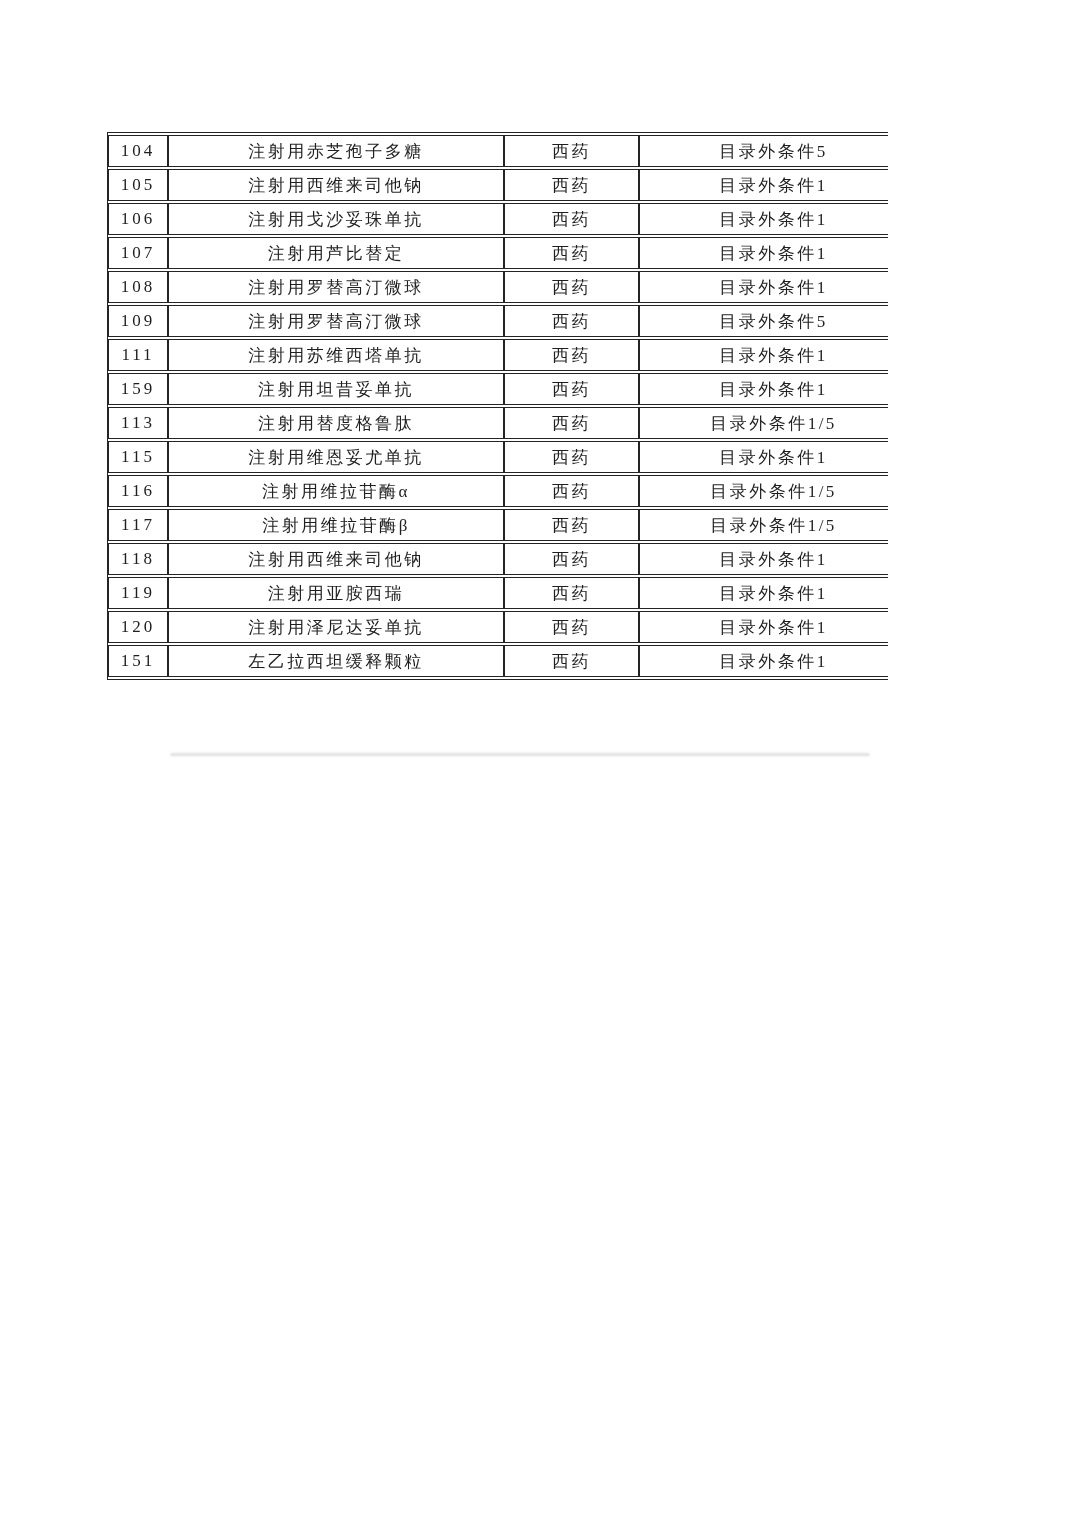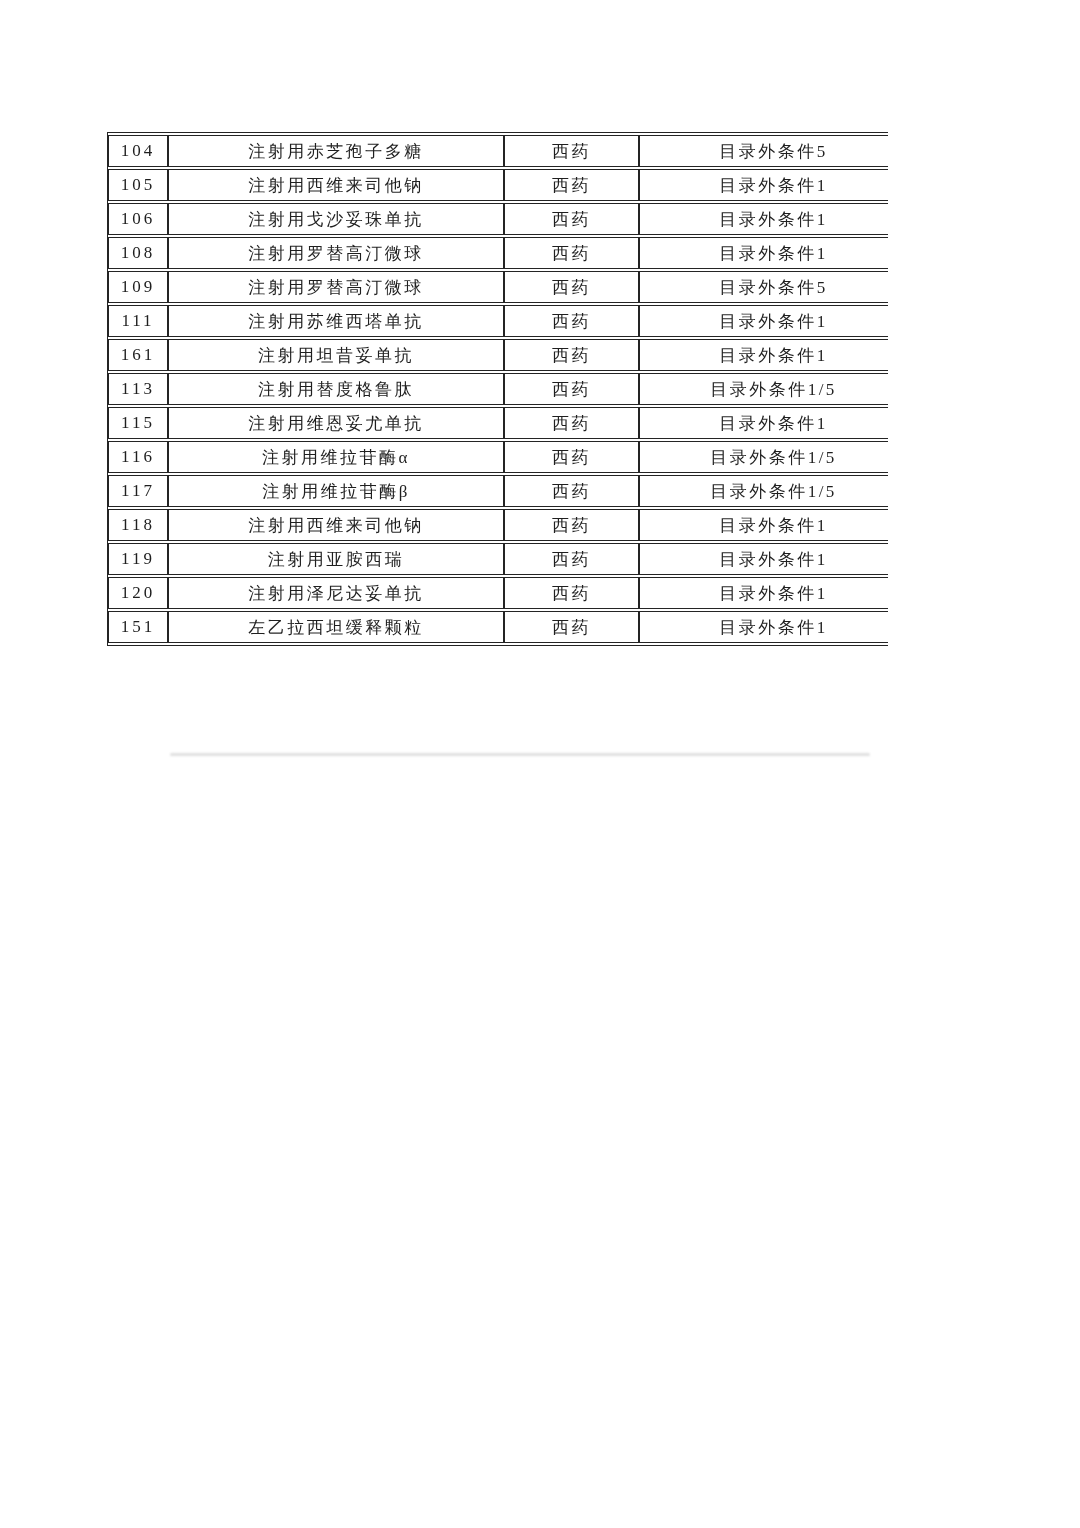--- a/index.html
+++ b/index.html
@@ -79,39 +79,45 @@
           <td>西药</td>
           <td>目录外条件1</td>
         </tr>
         <tr>
           <td class="num">106</td>
           <td>注射用戈沙妥珠单抗</td>
           <td>西药</td>
           <td>目录外条件1</td>
         </tr>
         <tr>
+          <td class="num">107</td>
+          <td>注射用芦比替定</td>
+          <td>西药</td>
+          <td>目录外条件1</td>
+        </tr>
+        <tr>
           <td class="num">108</td>
           <td>注射用罗替高汀微球</td>
           <td>西药</td>
           <td>目录外条件1</td>
         </tr>
         <tr>
           <td class="num">109</td>
           <td>注射用罗替高汀微球</td>
           <td>西药</td>
           <td>目录外条件5</td>
         </tr>
         <tr>
           <td class="num">111</td>
           <td>注射用苏维西塔单抗</td>
           <td>西药</td>
           <td>目录外条件1</td>
         </tr>
         <tr>
-          <td class="num">161</td>
+          <td class="num">159</td>
           <td>注射用坦昔妥单抗</td>
           <td>西药</td>
           <td>目录外条件1</td>
         </tr>
         <tr>
           <td class="num">113</td>
           <td>注射用替度格鲁肽</td>
           <td>西药</td>
           <td>目录外条件1/5</td>
         </tr>

